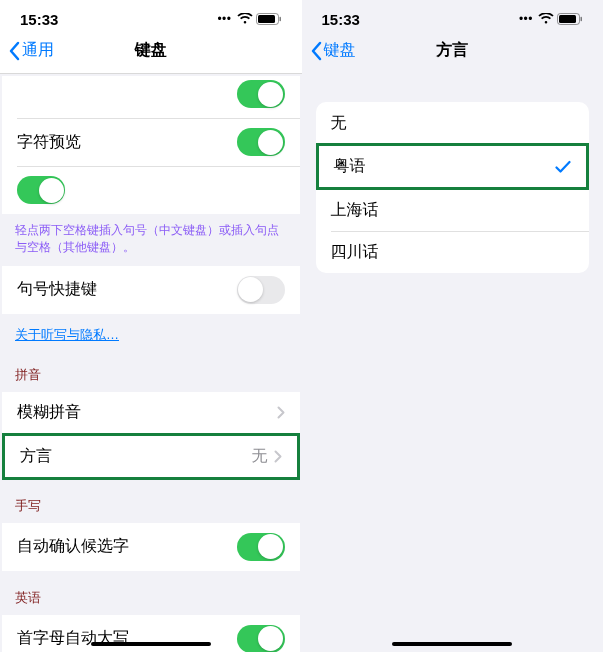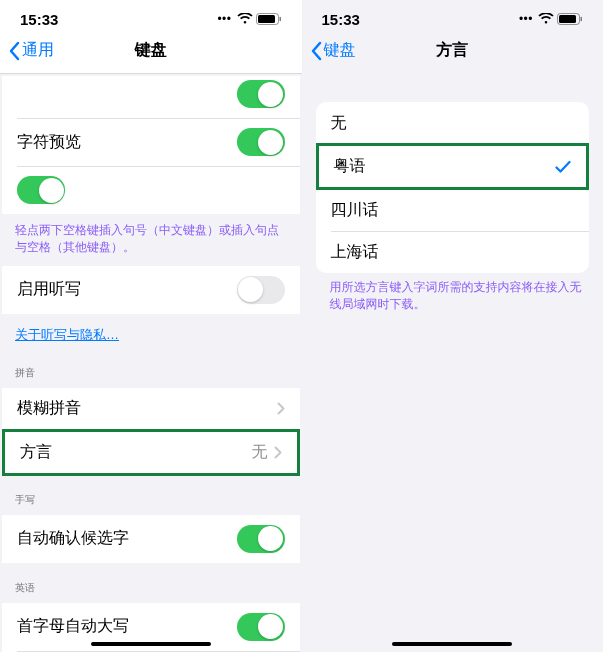--- a/index.html
+++ b/index.html
@@ -125,22 +125,22 @@
       padding: 6px 15px 8px;
       line-height: 1.4;
     }
     .link-text {
       font-size: 13px;
       color: #007aff;
       padding: 10px 15px 6px;
       text-decoration: underline;
     }
     .section-header {
-      font-size: 10px;
-      color: #737373;
+      font-size: 13px;
+      color: #7f1d1d;
       padding: 16px 15px 6px;
     }
     .toggle {
       width: 48px;
       height: 28px;
       border-radius: 14px;
       position: relative;
       flex-shrink: 0;
     }
     .toggle-on {
@@ -233,21 +233,21 @@
         <div class="toggle toggle-on"></div>
       </div>
       <div class="row">
         <div class="toggle toggle-on"></div>
       </div>
     </div>
     <div class="footer-text">轻点两下空格键插入句号（中文键盘）或插入句点与空格（其他键盘）。</div>
 
     <div class="group">
       <div class="row">
-        <span class="row-label">启用听写</span>
+        <span class="row-label">句号快捷键</span>
         <div class="toggle toggle-off"></div>
       </div>
     </div>
     <div class="link-text">关于听写与隐私…</div>
 
     <div class="section-header">拼音</div>
     <div class="group">
       <div class="row">
         <span class="row-label">模糊拼音</span>
         <div class="row-right">
@@ -338,22 +338,21 @@
         <div class="row" style="min-height:36px;">
           <span class="row-label">粤语</span>
           <span class="check-icon">
             <svg width="16" height="14" viewBox="0 0 16 14">
                 <path d="M1.5 7.5l4 4L14.5 2" stroke="#007aff" stroke-width="2.2" fill="none" stroke-linecap="round" stroke-linejoin="round"></path>
               </svg>
           </span>
         </div>
       </div>
       <div class="row">
+        <span class="row-label">上海话</span>
+      </div>
+      <div class="row">
         <span class="row-label">四川话</span>
       </div>
-      <div class="row">
-        <span class="row-label">上海话</span>
-      </div>
-    </div>
-    <div class="footer-text" style="padding-left:28px; padding-right:20px;">用所选方言键入字词所需的支持内容将在接入无线局域网时下载。</div>
+    </div>
   </div>
   <div class="home-indicator"></div>
 </div>
 
 </body></html>

